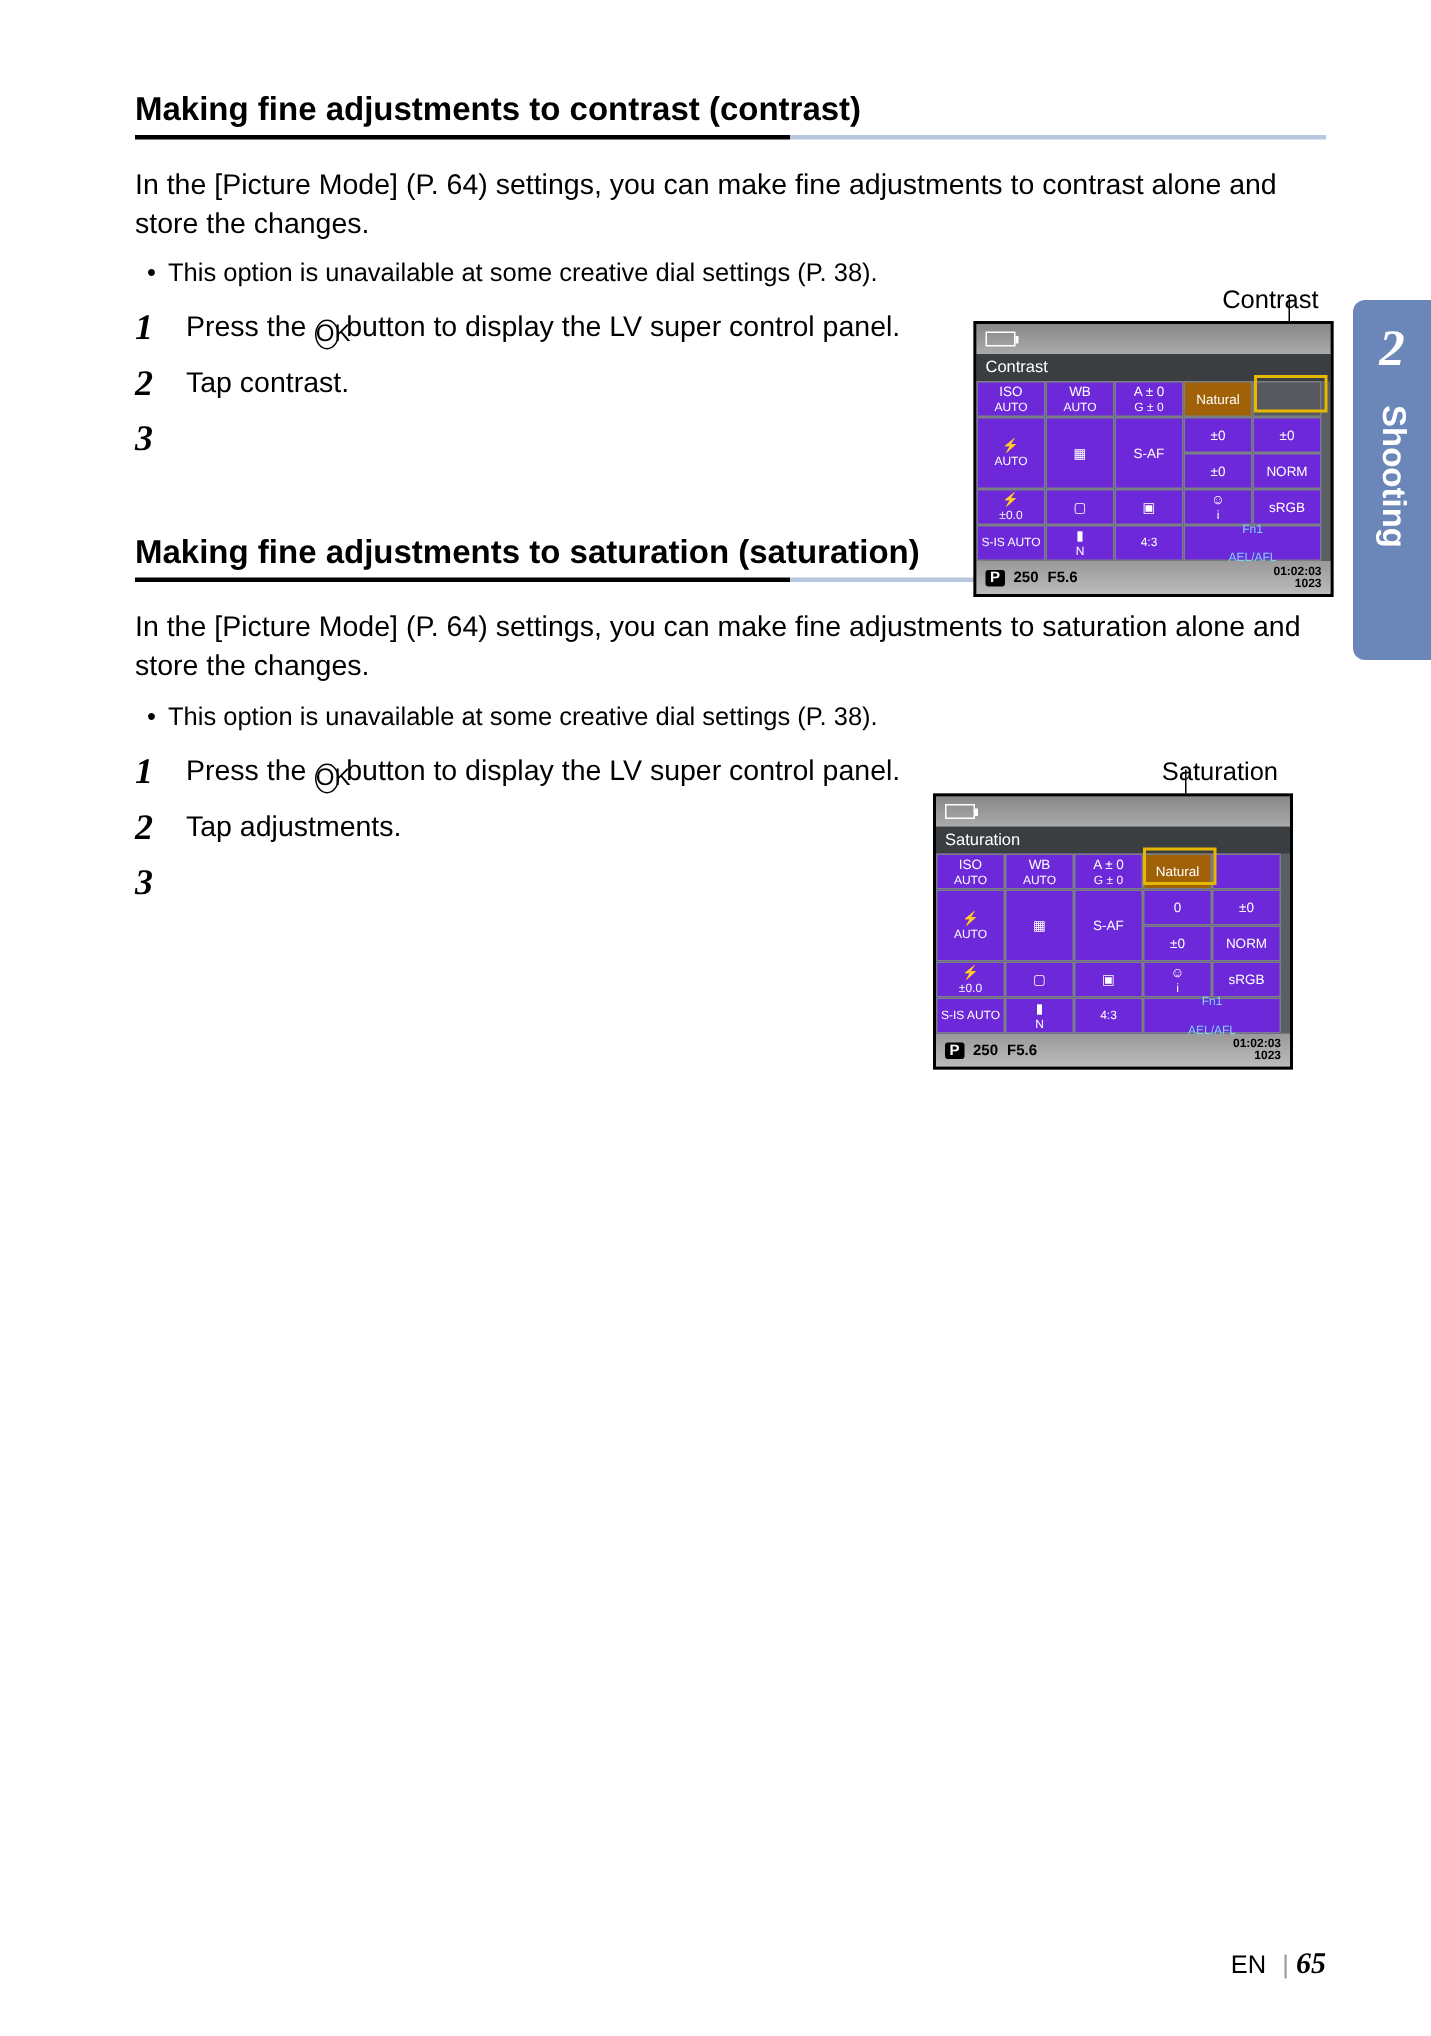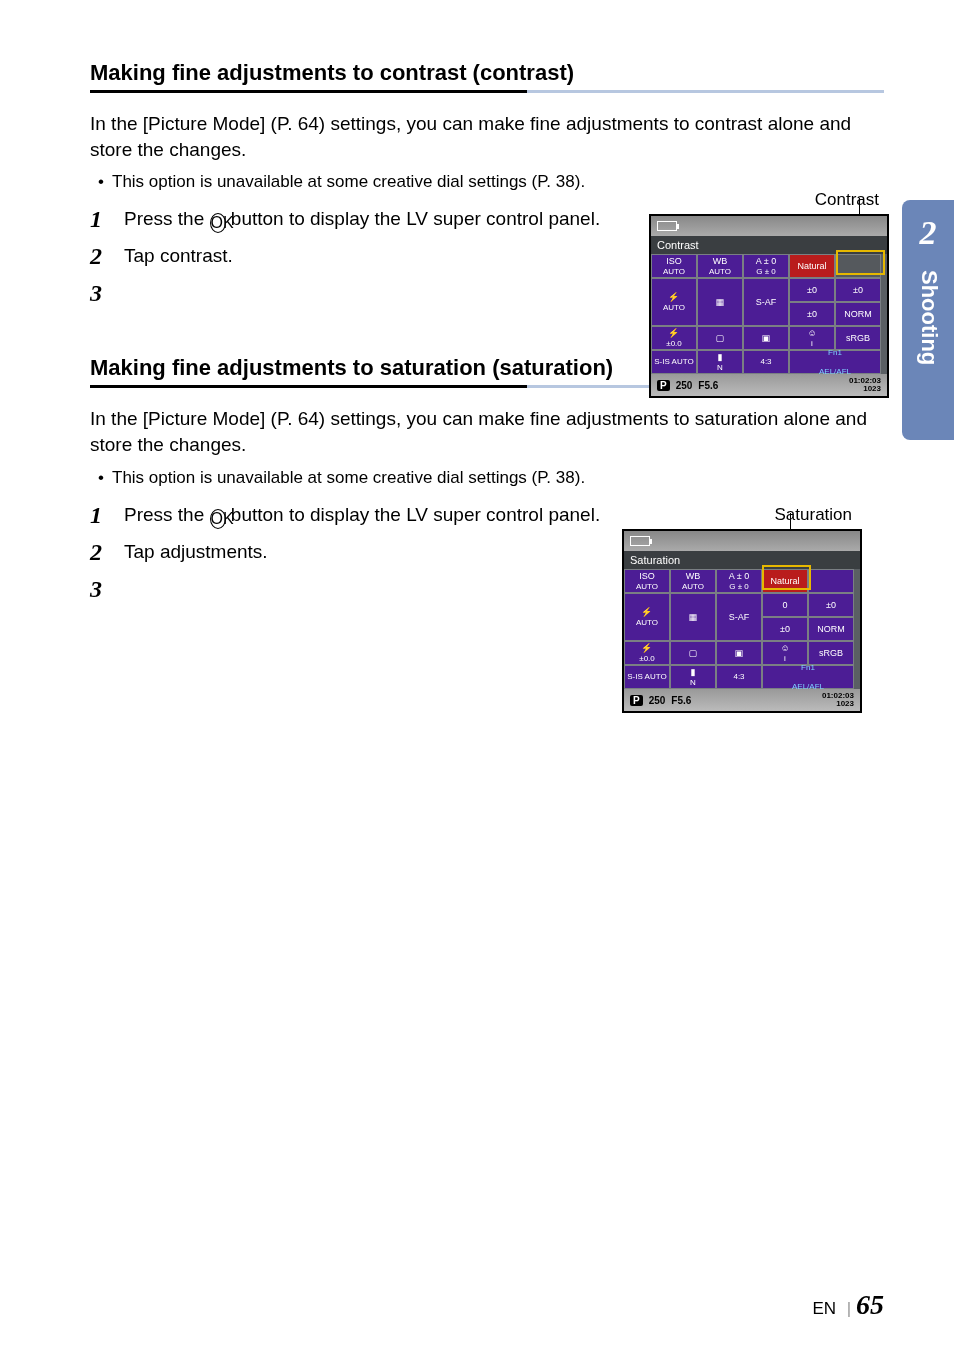--- a/index.html
+++ b/index.html
@@ -23,37 +23,37 @@
 
   
   .fig { position: absolute; width: 240px; }
   .fig-label { text-align: right; font-size: 17px; margin-bottom: 4px; padding-right: 10px; }
   .panel { border: 2px solid #000; background: #5a5f63; color: #fff; font-size: 10px; width: 240px; }
   .panel-top { height: 20px; background: linear-gradient(#888,#aaa); position: relative; }
   .battery { position:absolute; left:6px; top:5px; width:20px; height:10px; border:1px solid #fff; }
   .battery:after { content:""; position:absolute; right:-3px; top:2px; width:2px; height:5px; background:#fff; }
   .panel-banner { background:#3a3e41; padding:3px 6px; font-size:11px; }
   .grid { display:grid; grid-template-columns: 46px 46px 46px 46px 46px; }
-  .cell { border:1px solid #7a7f83; padding:3px 2px; text-align:center; font-size:9px; line-height:1.15; background:#4c1d95; height:24px; display:flex; flex-direction:column; justify-content:center; align-items:center; }
+  .cell { border:1px solid #7a7f83; padding:3px 2px; text-align:center; font-size:9px; line-height:1.15; background:#6d28d9; height:24px; display:flex; flex-direction:column; justify-content:center; align-items:center; }
   .cell.dbl { grid-row: span 2; height:48px; }
-  .cell.sel { background:#b91c1c; }
+  .cell.sel { background:#a16207; }
   .cell .sub { font-size:8px; }
   .panel-bottom { background: linear-gradient(#999,#bbb); color:#000; padding:3px 6px; display:flex; justify-content:space-between; font-size:10px; font-weight:bold; }
   .pmode { display:inline-flex; align-items:center; gap:6px; }
   .pbox { background:#000; color:#fff; padding:0 3px; border-radius:2px; }
   .timecount { text-align:right; font-size:8px; line-height:1; }
   .highlight-tick { position:absolute; border-left:1px solid #000; }
   .hl-box { position: absolute; border: 2px solid #e6b800; pointer-events: none; }
 
   .section2 { margin-top: 48px; }
 
   
   .footer { position:absolute; bottom:36px; right:70px; font-size:17px; }
   .footer .en { margin-right:6px; }
-  .footer .pg { font-style: italic; font-weight: bold; font-size:28px; font-family: Georgia, serif; }
+  .footer .pg { font-style: italic; font-weight: bold; font-size:20px; font-family: Georgia, serif; }
 </style>
 </head>
 <body>
 
 <div class="page">
 
   <div class="tab">
     <div class="tab-num">2</div>
     <div class="tab-text">Shooting</div>
   </div>

